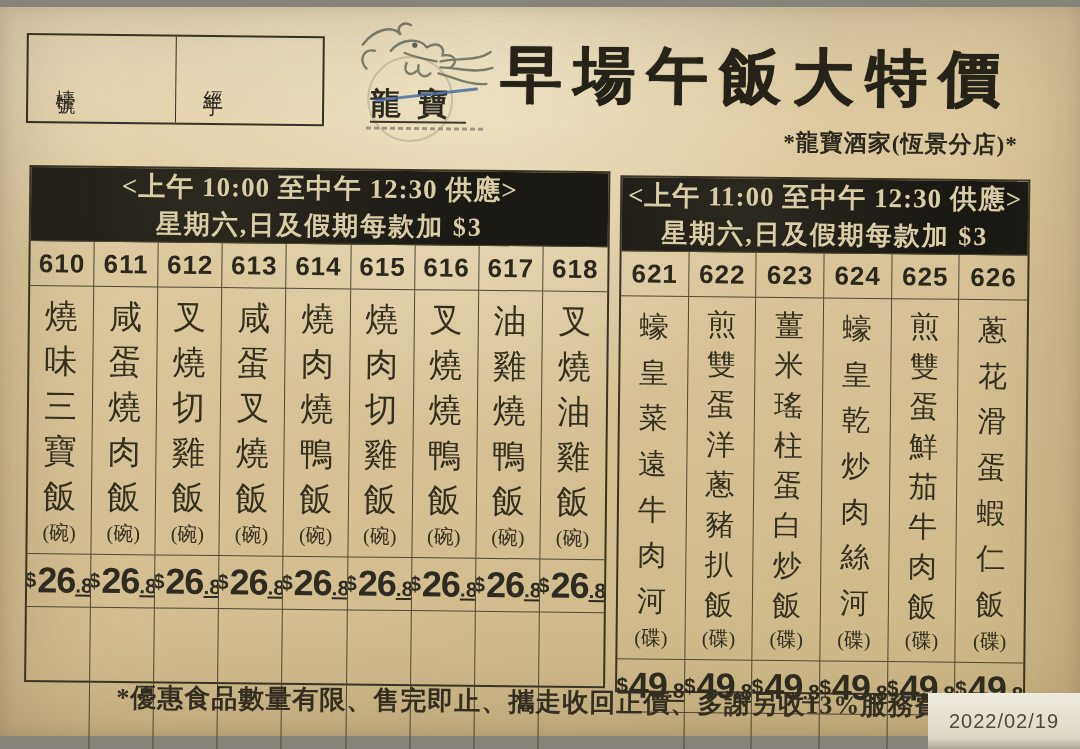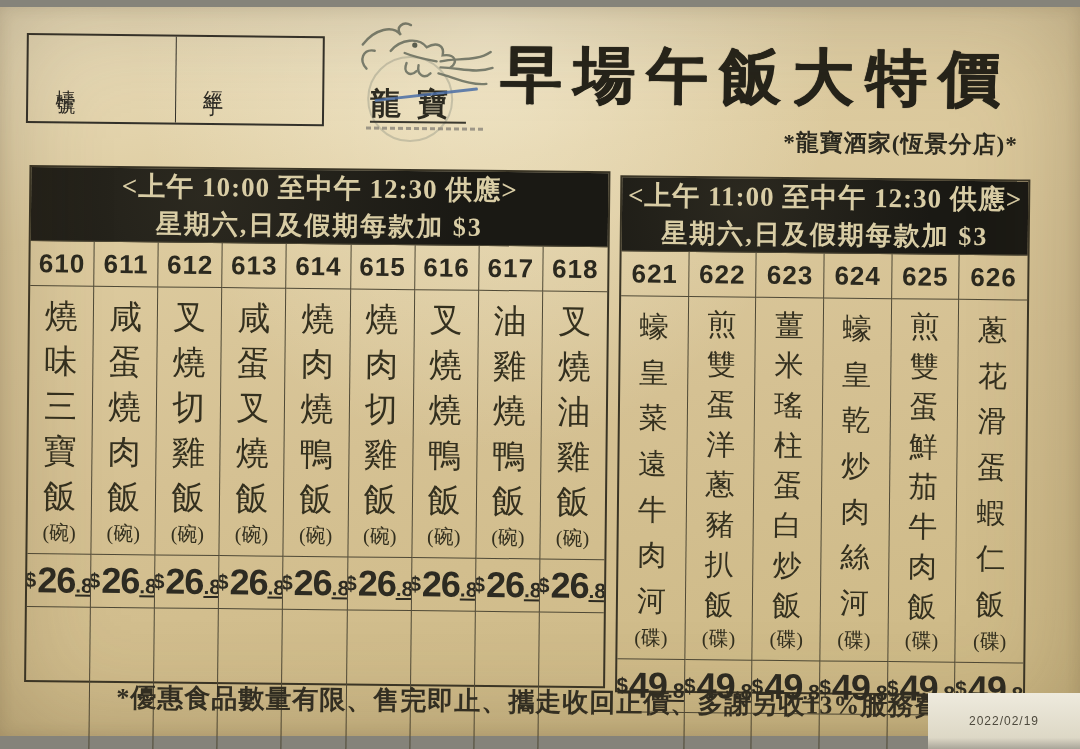--- a/index.html
+++ b/index.html
@@ -81,21 +81,21 @@
   .price-dec{font-size:21px;font-weight:bold;text-decoration:underline;align-self:flex-end;
     padding-bottom:9px;}
 
   
   .footer-note{position:absolute;left:0;right:0;bottom:22px;text-align:center;
     font-family:"Liberation Serif",serif;font-weight:bold;font-size:26px;letter-spacing:1px;
     color:#312e23;}
   .date-patch{position:absolute;right:0;bottom:0;width:152px;height:56px;z-index:5;
     background:linear-gradient(180deg,#eeeadd 0%,#ddd8c6 80%,#a9a599 100%);
     display:flex;align-items:center;justify-content:center;}
-  .date-text{font-size:12px;color:#4d493d;letter-spacing:1px;}
+  .date-text{font-size:20px;color:#4d493d;letter-spacing:1px;}
 </style>
 </head>
 <body>
 
 <div class="paper">
   <div class="tilt">
 
     <div class="order-box">
       <div class="order-cell">
         <span class="vlabel">檯號</span>

